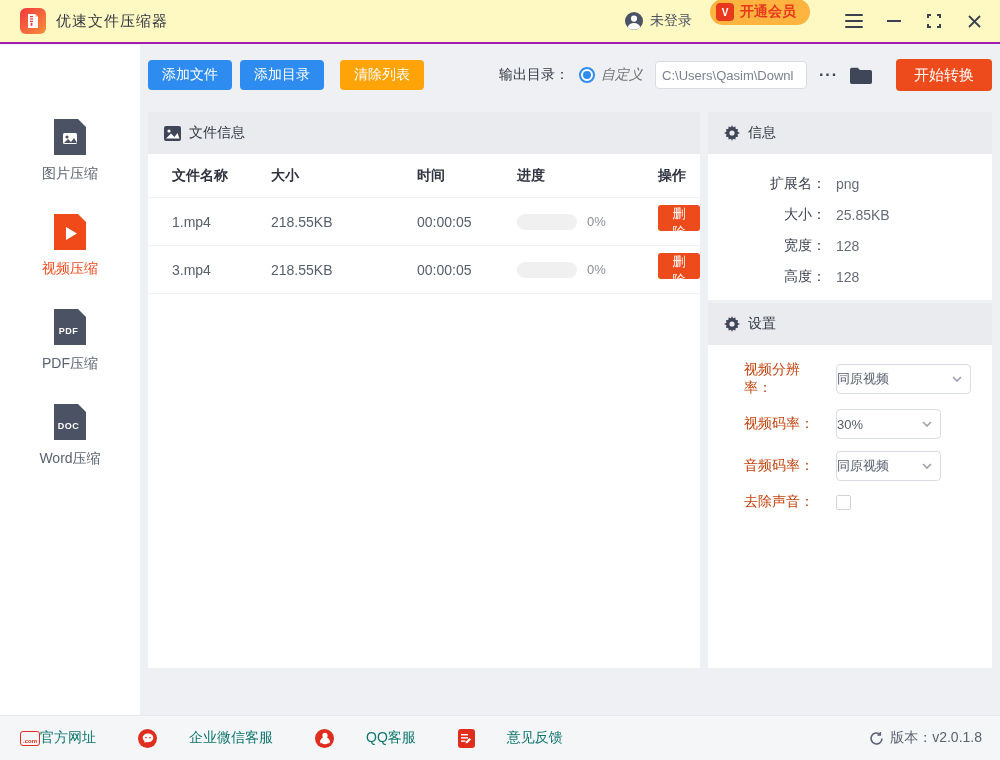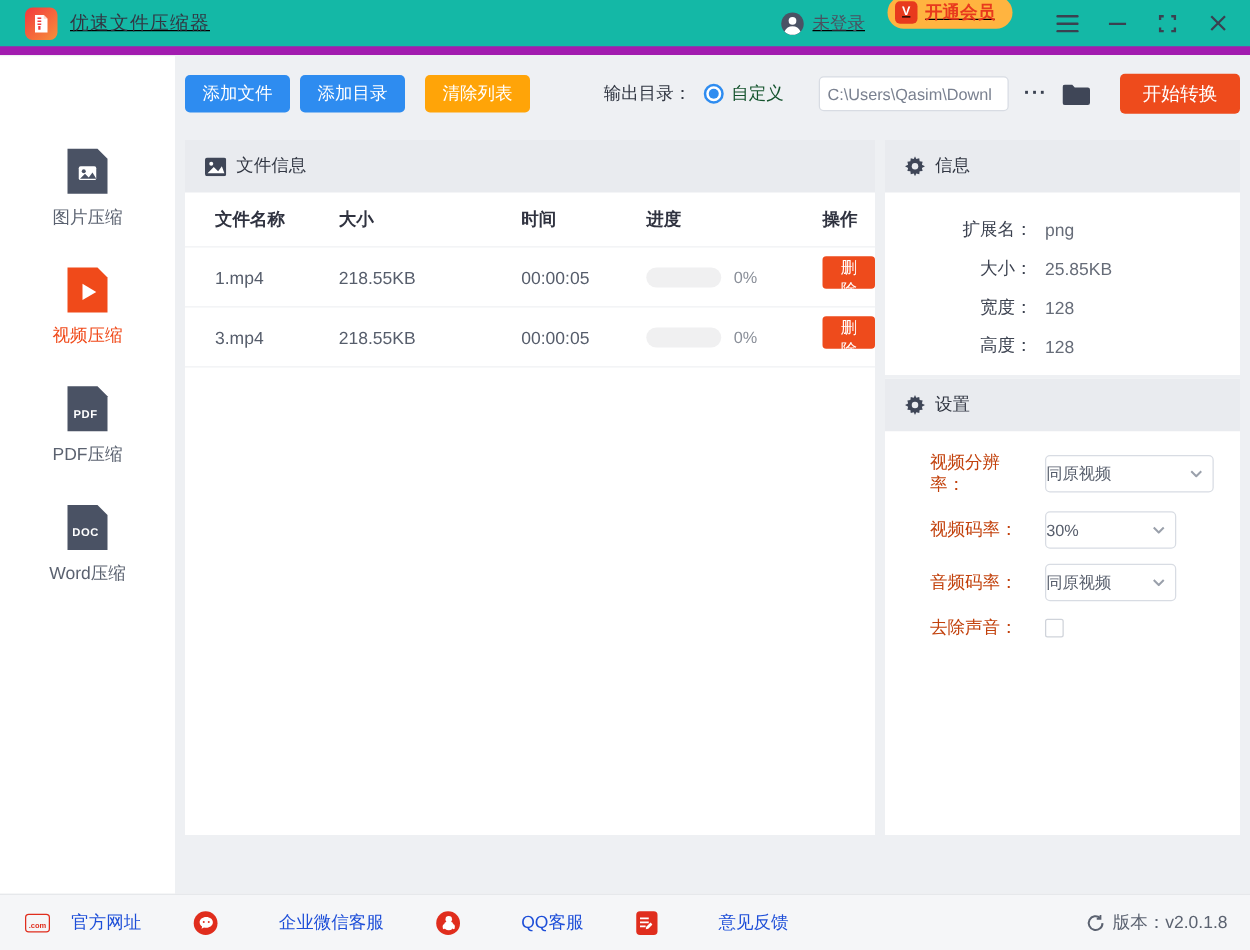--- a/index.html
+++ b/index.html
@@ -1,21 +1,21 @@
 <!DOCTYPE html>
 <html><head>
 <meta charset="utf-8">
 <style>
   * { margin:0; padding:0; box-sizing:border-box; }
   html,body { width:1000px; height:760px; overflow:hidden;
     font-family:"Liberation Sans","DejaVu Sans",sans-serif; background:#eef0f3; }
 
   
   .titlebar { position:absolute; left:0; top:0; width:1000px; height:44px;
-    background:#14b8a6; border-bottom:7px solid #a21caf; display:flex; align-items:center;text-decoration:underline; }
+    background:#fef9c3; border-bottom:2px solid #a21caf; display:flex; align-items:center; }
   .appicon { width:26px; height:26px; margin-left:20px; border-radius:6px;
     background:linear-gradient(135deg,#f2383e,#f7903a); display:flex; align-items:center; justify-content:center; }
   .apptitle { margin-left:10px; font-size:15px; color:#323743; letter-spacing:1px; }
   .tb-right { margin-left:auto; display:flex; }
   .login { display:flex; align-items:center; margin-right:18px; cursor:pointer; }
   .login-text { font-size:14px; color:#4a5160; margin-left:6px; }
   .vipbtn { height:26px; padding:0 14px 0 6px; border-radius:13px; background:#ffb440;
     display:flex; align-items:center; cursor:pointer; margin-right:24px; }
   .vipicon { width:18px; height:18px; border-radius:4px; background:#e8391d; color:#fff;
     font-size:10px; font-weight:bold; display:flex; align-items:center; justify-content:center; margin-right:6px; }
@@ -40,21 +40,21 @@
     display:flex; align-items:center; }
   .btn { height:30px; border:none; border-radius:4px; color:#fff; font-size:14px;
     padding:0 14px; cursor:pointer; font-family:inherit; }
   .btn-blue { background:#2e8cf0; margin-right:8px; }
   .btn-orange { background:#ffa408; margin-left:8px; }
   .out-group { margin-left:auto; display:flex; align-items:center; }
   .out-label { font-size:14px; color:#323743; }
   .radio { width:16px; height:16px; border-radius:50%; border:2px solid #2e8cf0;
     display:flex; align-items:center; justify-content:center; margin:0 6px 0 10px; cursor:pointer; background:#fff; }
   .radio-dot { width:8px; height:8px; border-radius:50%; background:#2e8cf0; }
-  .radio-label { font-size:14px; color:#14532d; margin-right:28px; }
+  .radio-label { font-size:14px; color:#737373; margin-right:12px;font-style:italic; }
   .path-input { width:152px; height:28px; border:1px solid #d8dce3; border-radius:4px;
     font-size:13px; color:#7a8190; padding:0 6px; font-family:inherit; background:#fff;
     white-space:nowrap; overflow:hidden; }
   .dots { font-size:16px; color:#3a4150; letter-spacing:1px; margin:0 12px; cursor:pointer; font-weight:bold; }
   .folder { margin-right:24px; cursor:pointer; display:flex; }
   .btn-start { height:32px; background:#ee4b1c; font-size:15px; padding:0 18px; }
 
   
   .card { position:absolute; background:#fff; }
   .card-head { height:42px; background:#e9ebef; display:flex; align-items:center; padding:0 16px;
@@ -91,21 +91,21 @@
   .sel-wide { width:135px; } .sel-std { width:105px; }
   .chev { display:flex; margin-left:6px; }
   .checkbox { margin-left:10px; width:15px; height:15px; border:1px solid #cfd3da;
     border-radius:2px; background:#fff; cursor:pointer; }
 
   
   .footer { position:absolute; left:0; top:715px; width:1000px; height:45px; background:#f5f6f8;
     border-top:1px solid #e6e8eb; display:flex; align-items:center; }
   .flink { display:flex; align-items:center; cursor:pointer; margin-left:20px; }
   .flink + .flink { margin-left:42px;gap:32px; }
-  .flink-label { font-size:14px; color:#1d4ed8; margin-left:17px; }
+  .flink-label { font-size:14px; color:#0f766e; margin-left:0; }
   .ver { margin-left:auto; margin-right:18px; display:flex; align-items:center;
     font-size:14px; color:#5b6270; }
   .ver svg { margin-right:6px; }
   .red-circle { width:19px; height:19px; border-radius:50%; background:#e02d1d;
     display:flex; align-items:center; justify-content:center; }
   .red-square { width:17px; height:19px; border-radius:3px; background:#e02d1d;
     display:flex; align-items:center; justify-content:center; }
   .site-icon { width:20px; height:15px; border:1.5px solid #e02d1d; border-radius:3px;
     display:flex; align-items:flex-end; justify-content:center; }
   .site-icon span { font-size:6px; font-weight:bold; color:#e02d1d; line-height:7px; }

